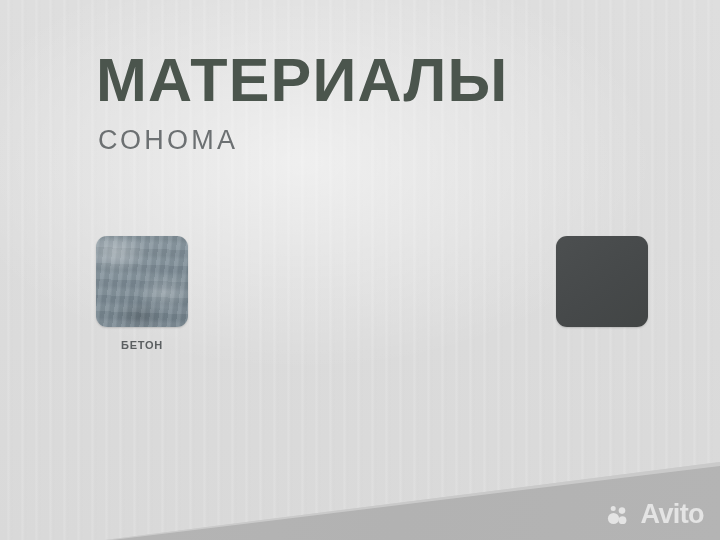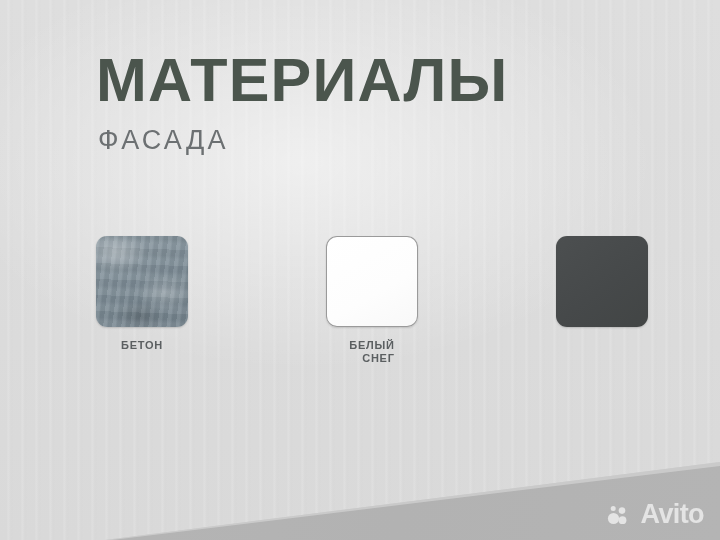--- a/index.html
+++ b/index.html
@@ -200,35 +200,30 @@
 <div id="poster">
 
   <div class="bg-base"></div>
   <div class="bg-vert-streaks"></div>
   <div class="bg-soft-light"></div>
   <div class="diagonal-band"></div>
   <div class="diagonal-edge"></div>
 
   <div class="heading-block">
     <h1 class="title">МАТЕРИАЛЫ</h1>
-    <div class="subtitle">ФАСАДА</div>
+    <div class="subtitle">СОНОМА</div>
   </div>
 
   <div class="swatch-row">
 
     <div class="swatch-cell">
       <div class="swatch tex-concrete"></div>
       <div class="swatch-label">БЕТОН</div>
     </div>
 
-    <div class="swatch-cell">
-      <div class="swatch tex-white"></div>
-      <div class="swatch-label">БЕЛЫЙ
-СНЕГ</div>
-    </div>
 
 
     <div class="swatch-cell">
       <div class="swatch tex-graphite"></div>
     </div>
 
 
   </div>
 
   <div class="watermark">

